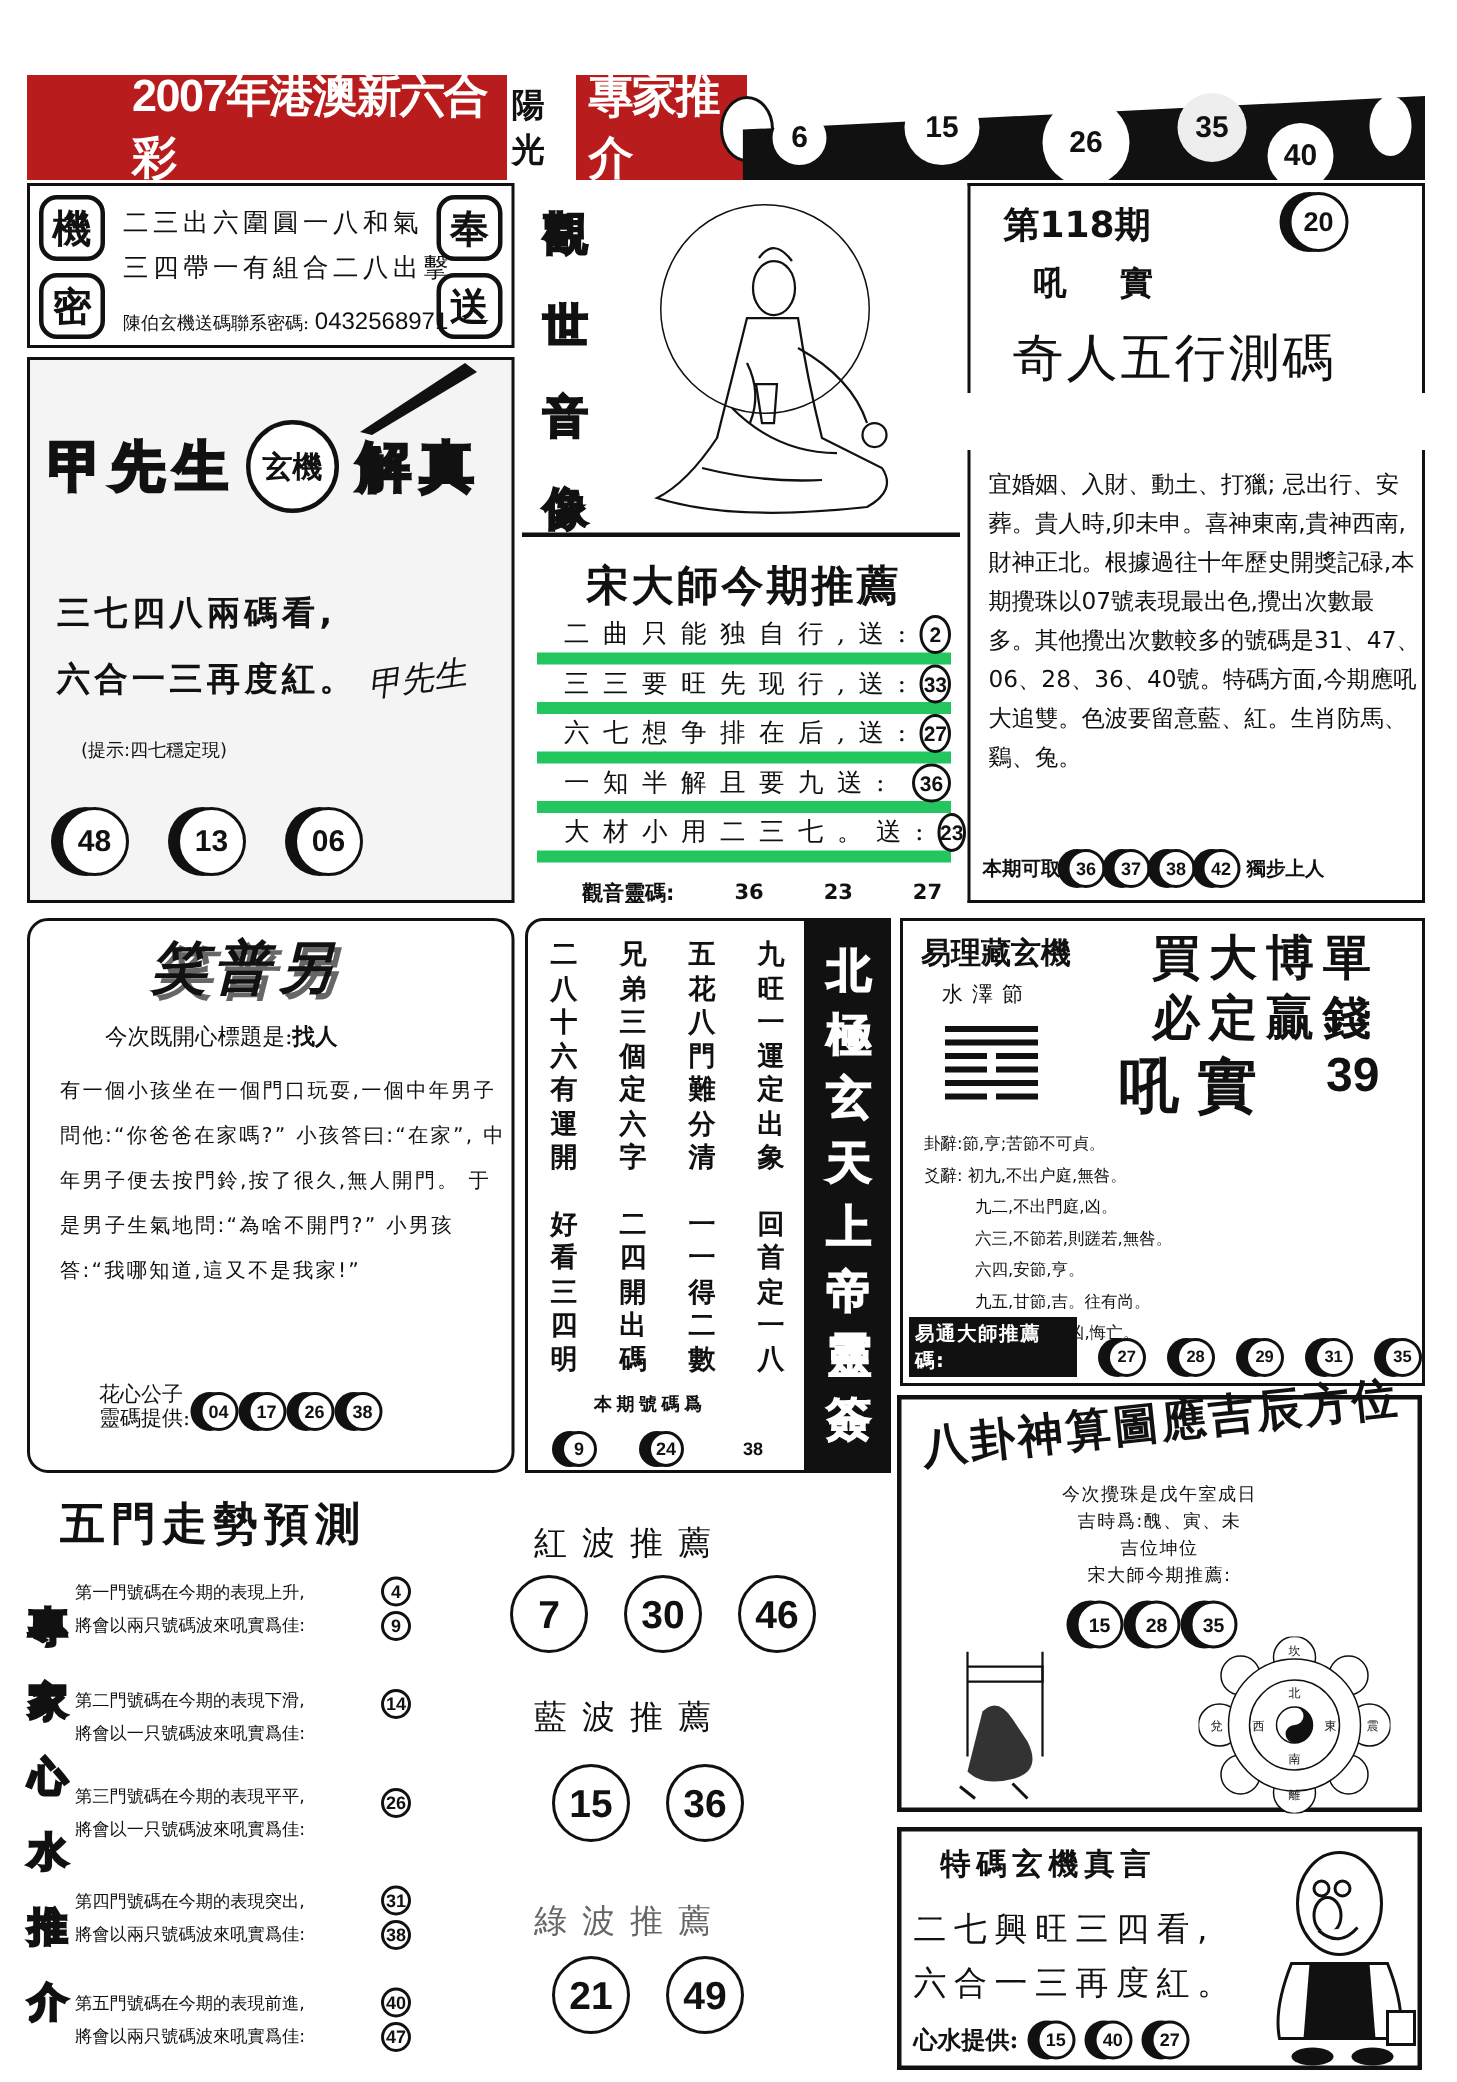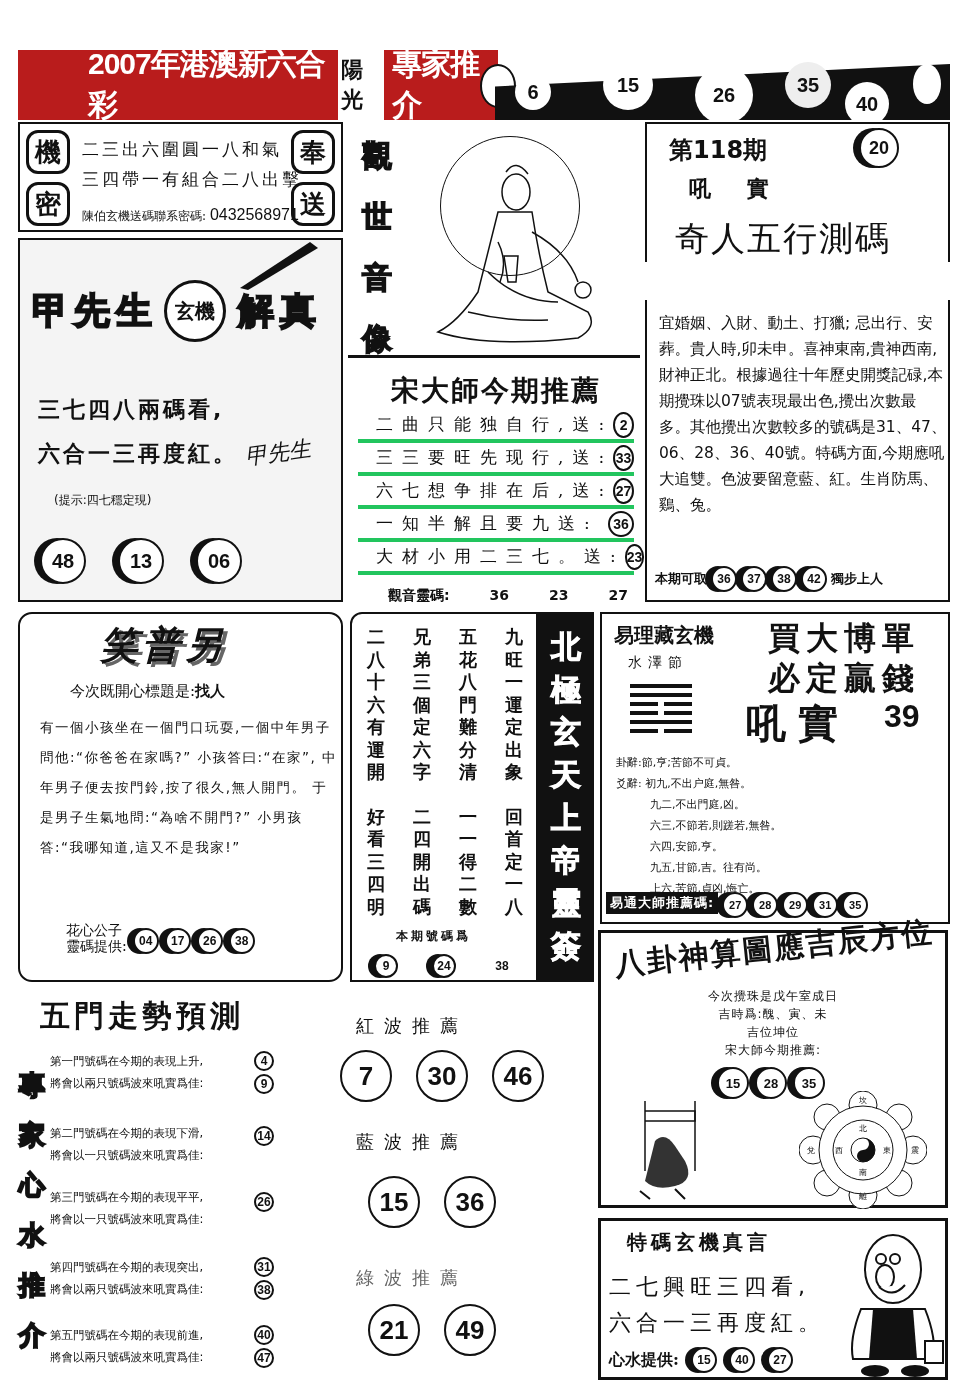--- a/index.html
+++ b/index.html
@@ -35,21 +35,21 @@
 #b2 .ball{width:46px;height:46px;font-size:20px}
 
 #gy{left:348px;top:122px;width:292px;height:236px}
 #gy .vt{position:absolute;left:14px;top:14px;display:flex;flex-direction:column;gap:20px;font-size:30px;font-weight:bold;color:#fff;-webkit-text-stroke:1.5px #111}
 #gy .halo{position:absolute;left:92px;top:14px;width:140px;height:140px;border-radius:50%;border:1.5px solid #111}
 #gy .fig{position:absolute;left:80px;top:30px;width:180px;height:196px}
 #gy .rule{position:absolute;left:0;bottom:0;width:292px;height:3px;background:#111}
 
 #lm{left:352px;top:372px;width:288px;height:232px}
 #lm h2{font-size:28px;font-weight:bold;text-align:center;letter-spacing:2px;font-family:"DejaVu Sans",sans-serif}
-#lm .ln{display:flex;align-items:center;height:33px;border-bottom:4px solid #22c55e;padding-left:18px;font-family:"DejaVu Serif",serif;font-size:17px;letter-spacing:9px;margin-left:6px;margin-right:6px}
+#lm .ln{display:flex;align-items:center;height:33px;border-bottom:8px solid #22c55e;padding-left:18px;font-family:"DejaVu Serif",serif;font-size:17px;letter-spacing:9px;margin-left:6px;margin-right:6px}
 #lm .ln .txt{flex:1;white-space:nowrap}
 #lm .ln .ring{width:26px;height:26px;font-size:14px;letter-spacing:0}
 #lm .sum{display:flex;gap:40px;padding-left:36px;margin-top:12px;font-size:14px;font-weight:bold}
 
 #rt{left:645px;top:122px;width:305px;height:140px;border-bottom:none}
 #rt .iss{position:absolute;left:22px;top:10px;font-size:24px;font-weight:bold}
 #rt .hs{position:absolute;left:42px;top:50px;font-size:22px;font-weight:bold;letter-spacing:14px}
 #rt .ball{position:absolute;left:212px;top:4px;width:40px;height:40px;font-size:18px}
 #rt .big{position:absolute;left:28px;top:92px;font-size:34px;letter-spacing:2px}
 #rt2{left:645px;top:300px;width:305px;height:302px;border-top:none}
@@ -80,38 +80,38 @@
 #yi .h2{position:absolute;left:142px;top:4px;font-size:32px;font-weight:bold;letter-spacing:6px;line-height:40px;width:200px;text-align:center}
 #yi .gua{position:absolute;left:26px;top:40px;font-family:"DejaVu Serif",serif;font-size:14px;letter-spacing:6px}
 #yi .tri{position:absolute;left:28px;top:70px;width:62px}
 #yi .tri div{height:4px;background:#111;margin-bottom:5px;display:flex;gap:6px}
 #yi .tri div.y{background:none}
 #yi .tri div.y span{flex:1;background:#111}
 #yi .hs{position:absolute;left:144px;top:82px;font-size:40px;font-weight:bold;letter-spacing:12px}
 #yi .n39{position:absolute;left:282px;top:84px;font-size:32px;font-weight:bold;font-family:"Liberation Sans",sans-serif}
 #yi .ci{position:absolute;left:14px;top:138px;font-size:11px;line-height:21px}
 #yi .ci .ind{padding-left:34px}
-#yi .foot{position:absolute;left:4px;bottom:4px;display:flex;align-items:flex-start;gap:4px}
+#yi .foot{position:absolute;left:4px;bottom:4px;display:flex;align-items:flex-end;gap:20px}
 #yi .foot .lbl{background:#111;color:#fff;font-size:13px;font-weight:bold;padding:2px 4px;letter-spacing:1px}
 #yi .foot .ball{width:26px;height:26px;font-size:11px}
 
 #bg{left:598px;top:930px;width:350px;height:278px}
 #bg .arc{position:absolute;left:14px;top:12px;width:330px;font-size:30px;font-weight:bold;letter-spacing:2px;transform:rotate(-6deg);transform-origin:left}
 #bg .txt{position:absolute;left:0;width:100%;top:54px;text-align:center;font-size:12px;line-height:18px;letter-spacing:1px}
 #bg .balls{position:absolute;left:116px;top:134px;display:flex;gap:6px}
 #bg .ball{width:32px;height:32px;font-size:13px}
 #bg .wheel{position:absolute;left:198px;top:158px;width:128px;height:118px}
 #bg .rider{position:absolute;left:34px;top:168px;width:80px;height:100px}
 
 #fg-title{left:40px;top:996px;font-family:"DejaVu Serif",serif;font-size:30px;font-weight:bold;letter-spacing:4px}
 #fg-side{left:18px;top:1060px;width:28px;height:300px;display:flex;flex-direction:column;justify-content:space-around;align-items:center;font-size:26px;font-weight:bold;color:#fff;-webkit-text-stroke:2px #111;line-height:1}
 .gate{position:absolute;left:50px;width:240px;font-size:11.5px;line-height:22px}
 .gate .ring{position:absolute;left:204px;width:20px;height:20px;font-size:12px}
 
-.wave-t{position:absolute;left:356px;font-size:18px;letter-spacing:10px;font-family:Liberation Sans, sans-serif}
+.wave-t{position:absolute;left:356px;font-size:22px;letter-spacing:10px;font-family:Liberation Sans, sans-serif}
 .wave-b{position:absolute;display:flex;gap:24px}
 .wave-b .ring{width:52px;height:52px;font-size:26px}
 
 #br{left:598px;top:1218px;width:350px;height:162px}
 #br .ttl{position:absolute;left:26px;top:8px;font-size:20px;font-weight:bold;letter-spacing:4px}
 #br .poem{position:absolute;left:8px;top:48px;font-size:22px;letter-spacing:5px;line-height:36px}
 #br .foot{position:absolute;left:8px;top:126px;display:flex;align-items:center;gap:12px;font-family:"DejaVu Serif",serif;font-size:16px;font-weight:bold}
 #br .foot .ball{width:26px;height:26px;font-size:12px}
 #br .man{position:absolute;left:238px;top:8px;width:108px;height:150px}
 </style>

